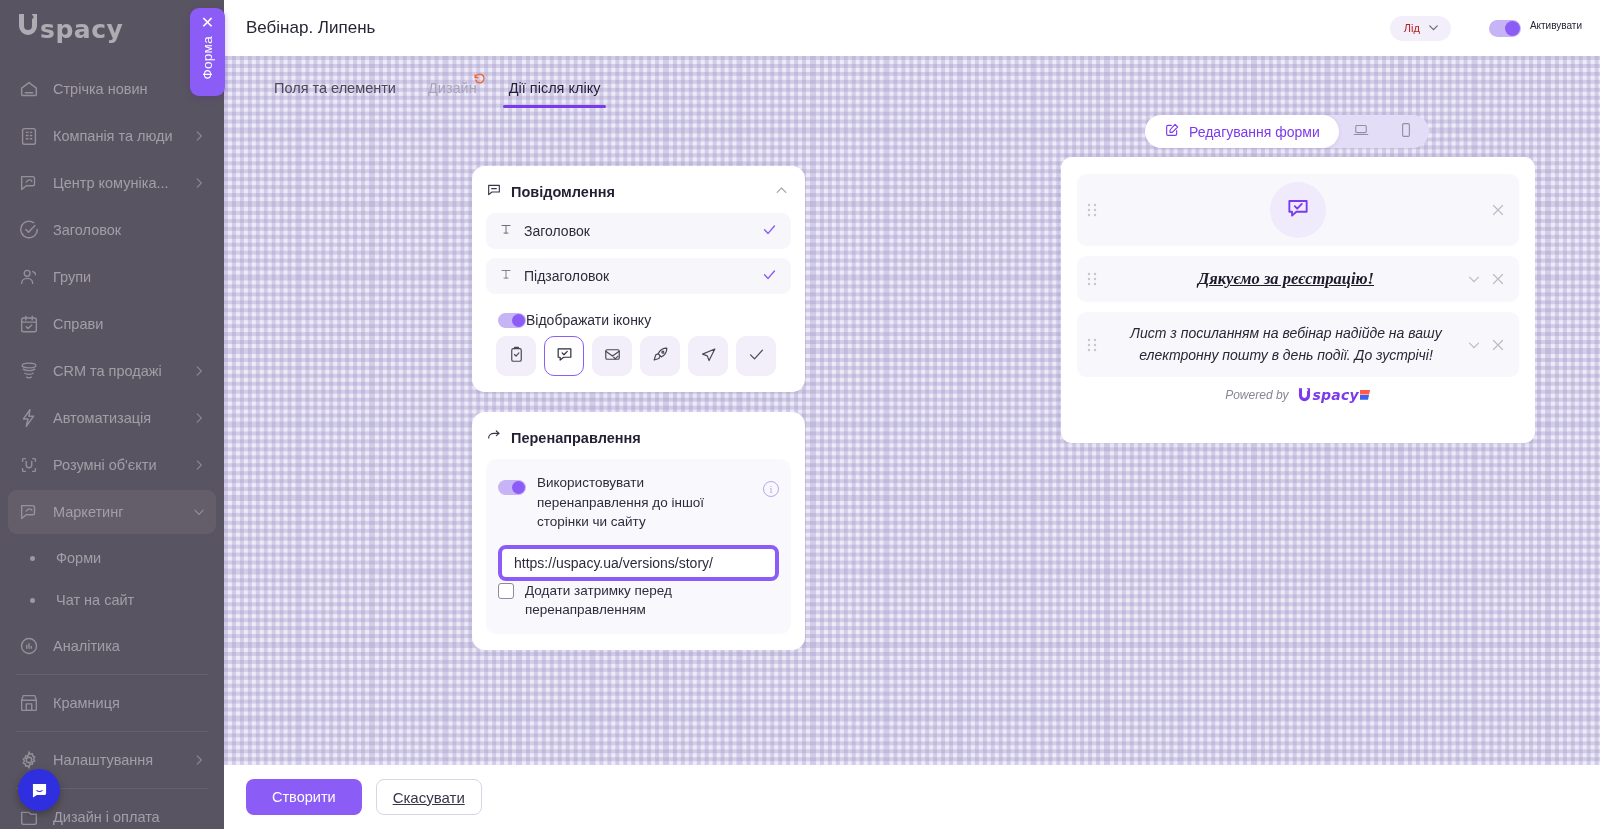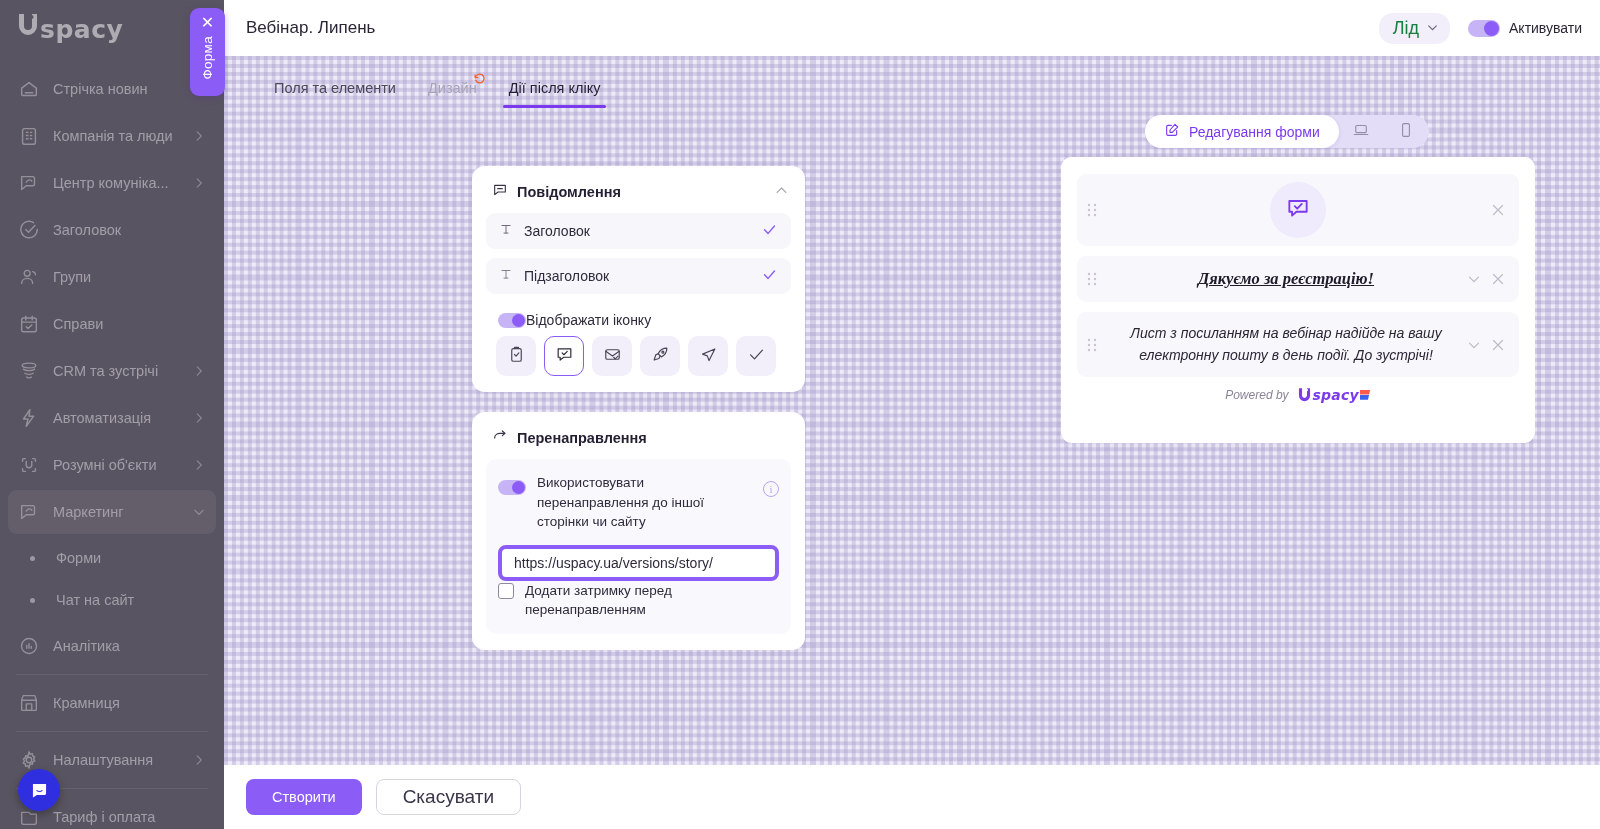--- a/index.html
+++ b/index.html
@@ -77,33 +77,33 @@
   
   .main { position: absolute; left: 224px; top: 0; right: 0; height: 829px; background: #fff; }
   .topbar {
     height: 56px; display: flex; align-items: center;
     padding: 0 18px 0 22px; background: #fff; position: relative; z-index: 20;
   }
   .page-title { font-size: 17px; color: #2a2636; flex: 1 1 auto; }
   .lead-select {
     display: flex; align-items: center; gap: 7px;
     background: #f2effb; border-radius: 14px; padding: 5px 11px 5px 14px;
-    font-size: 18px; color: #15803d; cursor: pointer; margin-right: 18px;
+    font-size: 11px; color: #b91c1c; cursor: pointer; margin-right: 18px;
   }
   .toggle {
     width: 32px; height: 17px; border-radius: 9px; background: #c7b4f7;
     position: relative; cursor: pointer; flex: 0 0 32px;
   }
   .toggle .knob {
     position: absolute; top: 1px; right: 1px; width: 15px; height: 15px;
     border-radius: 50%; background: #8B5CF6;
   }
   .toggle.sm { width: 28px; height: 15px; flex: 0 0 28px; }
   .toggle.sm .knob { width: 13px; height: 13px; }
-  .activate-wrap { display: flex; align-items: center; gap: 9px; font-size: 14px; color: #2a2636; }
+  .activate-wrap { display: flex; align-items: flex-start; gap: 9px; font-size: 10px; color: #2a2636; margin-left: 20px; }
 
   .canvas {
     position: absolute; left: 0; top: 56px; right: 0; bottom: 64px;
     background-color: #eeebf9;
     background-image:
       repeating-linear-gradient(to right, rgba(160,150,200,.35) 0 4px, transparent 4px 8px),
       repeating-linear-gradient(to bottom, rgba(160,150,200,.35) 0 4px, transparent 4px 8px);
     background-size: 73.5px 100%, 100% 73.5px;
     background-position: 0 0, 0 0;
     overflow: hidden;
@@ -134,21 +134,21 @@
 
   
   .panel {
     position: absolute; background: #fff; border-radius: 13px;
     box-shadow: 0 2px 10px rgba(70,50,120,.07);
   }
   #panel-messages { left: 248px; top: 110px; width: 333px; }
   #panel-redirect { left: 248px; top: 356px; width: 333px; }
   .panel-head {
     display: flex; align-items: center; gap: 9px;
-    padding: 16px 16px 12px 20px; font-size: 14.5px; color: #241f33; font-weight: 700;
+    padding: 16px 16px 12px 14px; font-size: 14.5px; color: #241f33; font-weight: 700;
     cursor: pointer;
   }
   .panel-head .caret { margin-left: auto; opacity: .55; }
   .panel-body { padding: 0 14px 16px; }
   .field-row {
     display: flex; align-items: center; gap: 11px;
     background: #f7f6fb; border-radius: 9px;
     height: 36px; padding: 0 13px; margin-bottom: 9px; cursor: pointer;
   }
   .field-row .ftxt { flex: 1 1 auto; font-size: 14px; color: #2f2b3c; }
@@ -254,22 +254,23 @@
     position: absolute; left: 0; bottom: 0; right: 0; height: 64px;
     background: #fff; display: flex; align-items: center; gap: 14px; padding-left: 22px;
   }
   .btn-primary {
     background: #8B5CF6; color: #fff; border: none; border-radius: 8px;
     height: 36px; padding: 0 26px; font-size: 14.5px; cursor: pointer;
     font-family: "Liberation Sans", sans-serif;
   }
   .btn-ghost {
     background: #fff; color: #3a3548; border: 1px solid #d8d4e2; border-radius: 8px;
-    height: 36px; padding: 0 26px; font-size: 19px; cursor: pointer;
+    height: 36px; padding: 0 16px; font-size: 15px; cursor: pointer;
     font-family: "Liberation Sans", sans-serif;
+    text-decoration: underline;
   }
 </style>
 </head>
 <body>
 
 <div id="app">
 
   <aside class="sidebar">
     <div class="logo-wrap">
       <div class="logo">
@@ -341,21 +342,21 @@
         <span class="lbl">Справи</span>
       </div>
 
       <div class="nav-item">
         <span class="ic"><svg width="22" height="22" viewBox="0 0 24 24" fill="none" stroke="#d6d3dc" stroke-width="1.4">
               <ellipse cx="12" cy="6" rx="7.5" ry="2.6"></ellipse>
               <path d="M5.5 9.5c1.2 1.4 4 2.1 6.5 2.1s5.3-.7 6.5-2.1"></path>
               <path d="M7 14c1 1.1 3.2 1.7 5 1.7s4-.6 5-1.7"></path>
               <path d="M9 18.3c.8.8 2 1.2 3 1.2s2.2-.4 3-1.2"></path>
             </svg></span>
-        <span class="lbl">CRM та зустрічі</span>
+        <span class="lbl">CRM та продажі</span>
         <span class="chev"><svg width="14" height="14" viewBox="0 0 24 24" fill="none" stroke="#d6d3dc" stroke-width="2" stroke-linecap="round">
               <path d="M9 5l7 7-7 7"></path>
             </svg></span>
       </div>
 
       <div class="nav-item">
         <span class="ic"><svg width="22" height="22" viewBox="0 0 24 24" fill="none" stroke="#d6d3dc" stroke-width="1.6" stroke-linecap="round" stroke-linejoin="round">
               <path d="M13 3 L6 13h5l-2 8 8-11h-5l1-7Z"></path>
             </svg></span>
         <span class="lbl">Автоматизація</span>
@@ -420,21 +421,21 @@
         <span class="lbl">Налаштування</span>
         <span class="chev"><svg width="14" height="14" viewBox="0 0 24 24" fill="none" stroke="#d6d3dc" stroke-width="2" stroke-linecap="round">
               <path d="M9 5l7 7-7 7"></path>
             </svg></span>
       </div>
       <div class="nav-div"></div>
       <div class="nav-item">
         <span class="ic"><svg width="22" height="22" viewBox="0 0 24 24" fill="none" stroke="#d6d3dc" stroke-width="1.5" stroke-linejoin="round">
               <path d="M4 7h8l2 2h6v9a2 2 0 0 1-2 2H6a2 2 0 0 1-2-2V7Z"></path>
             </svg></span>
-        <span class="lbl">Тариф і оплата</span>
+        <span class="lbl">Дизайн і оплата</span>
       </div>
     </nav>
 
     <div class="intercom">
       <svg width="21" height="21" viewBox="0 0 24 24" fill="#fff">
         <path d="M4.5 4.5h15v11a1.5 1.5 0 0 1-1.5 1.5H9l-4.5 3V4.5Z"></path>
         <path d="M9 12c1.2 1.5 4.8 1.5 6 0" stroke="#2f2fe0" stroke-width="1.2" fill="none" stroke-linecap="round"></path>
       </svg>
     </div>
   </aside>

